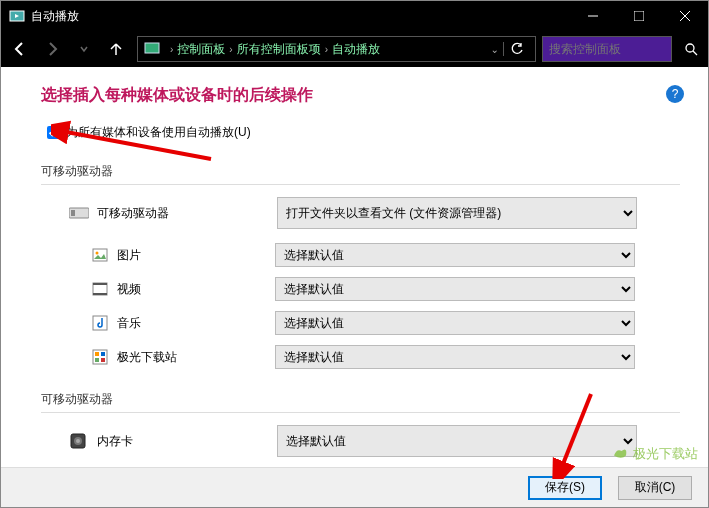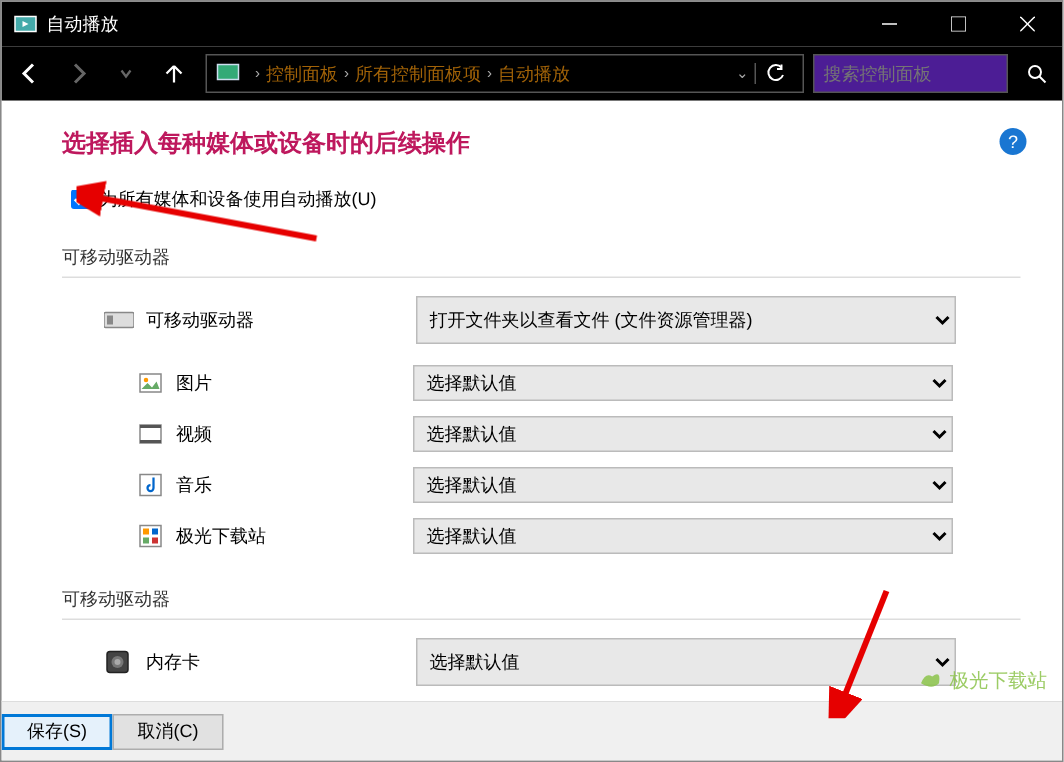--- a/index.html
+++ b/index.html
@@ -9,21 +9,21 @@
 .titlebar .icon { width: 16px; height: 16px; margin-right: 6px; display: inline-flex; align-items: center; justify-content: center; }
 .titlebar .title { flex: 1; }
 .titlebar .winbtns { display: flex; }
 .titlebar .winbtn { width: 46px; height: 30px; display: flex; align-items: center; justify-content: center; color: #fff; }
 
 .navbar { background: #000; height: 36px; display: flex; align-items: center; padding: 0 4px; gap: 2px; }
 .navbtn { width: 30px; height: 30px; display: flex; align-items: center; justify-content: center; color: #fff; }
 .navbtn.disabled { color: #666; }
 .breadcrumb { flex: 1; background: #000; height: 26px; display: flex; align-items: center; padding: 0 6px; border: 1px solid #555; margin: 0 4px; }
 .breadcrumb .bicon { width: 18px; height: 18px; margin-right: 4px; }
-.breadcrumb span { color: #a16207; font-size: 12px; }
+.breadcrumb span { color: #86efac; font-size: 12px; }
 .breadcrumb .sep { color: #aaa; margin: 0 4px; font-size: 10px; }
 .bc-ref { width: 26px; display:flex; align-items:center; justify-content:center; color:#fff; border-left:1px solid #555;}
 .searchbox { width: 130px; height: 26px; background: #4c1d95; border: 1px solid #555; display: flex; align-items: center; padding: 0 6px; margin-right: 4px; }
 .searchbox input { background: transparent; border: none; color: #888; font-size: 12px; width: 100%; outline: none; }
 .searchbtn { width: 26px; height: 26px; display:flex; align-items:center; justify-content:center; color:#fff;}
 
 .content { background: #fff; height: calc(508px - 30px - 36px - 40px - 2px); overflow-y: auto; padding: 18px 28px 10px 40px; position: relative; }
 .page-title { color: #be185d; font-size: 16px; font-weight: bold; margin-bottom: 18px; }
 .help-icon { position: absolute; right: 24px; top: 18px; width: 18px; height: 18px; background: #1976d2; color: #fff; border-radius: 50%; font-size: 12px; display: flex; align-items: center; justify-content: center; }
 
@@ -39,21 +39,21 @@
 .device-row select { flex: 1; max-width: 360px; height: 32px; font-size: 12px; background: #e8e8e8; border: 1px solid #bbb; padding: 0 4px; }
 
 .sub-check { margin-left: 28px; margin-bottom: 14px; display: flex; align-items: center; font-size: 12px; }
 .sub-check input { margin-right: 6px; width: 13px; height: 13px; }
 
 .media-row { display: flex; align-items: center; margin-left: 50px; margin-bottom: 10px; }
 .media-row .micon { width: 18px; height: 18px; margin-right: 8px; display: flex; align-items: center; justify-content: center; }
 .media-row .mlabel { width: 158px; font-size: 12px; }
 .media-row select { flex: 1; max-width: 360px; height: 24px; font-size: 12px; background: #e8e8e8; border: 1px solid #bbb; padding: 0 4px; }
 
-.footer { background: #f0f0f0; border-top: 1px solid #ddd; height: 40px; display: flex; align-items: center; padding-right: 16px; gap: 0; }
+.footer { background: #f0f0f0; border-top: 1px solid #ddd; height: 40px; display: flex; align-items: center; justify-content: flex-end; padding-right: 16px; gap: 16px; }
 .footer button { width: 74px; height: 24px; font-size: 12px; background: #e1e1e1; border: 1px solid #adadad; }
 .footer button.primary { border: 2px solid #0078d7; background: #e5f1fb; }
 
 .arrow-red { position: absolute; pointer-events: none; z-index: 50; }
 .watermark { position: absolute; right: 10px; bottom: 44px; font-size: 13px; color: #8bc34a; opacity: 0.85; display:flex; align-items:flex-start; gap:4px; pointer-events:none; }
 .watermark svg { width:18px; height:18px; }
 
 svg { display: block; }
 </style>
 </head>

